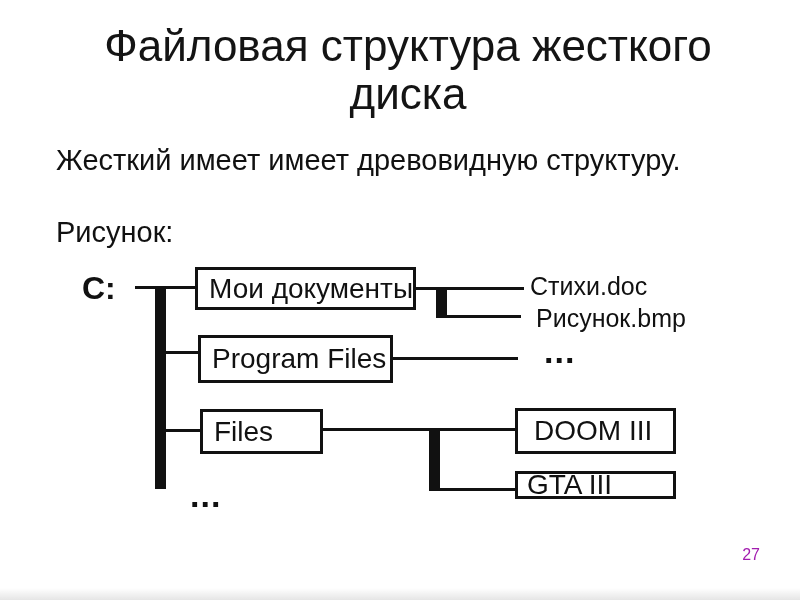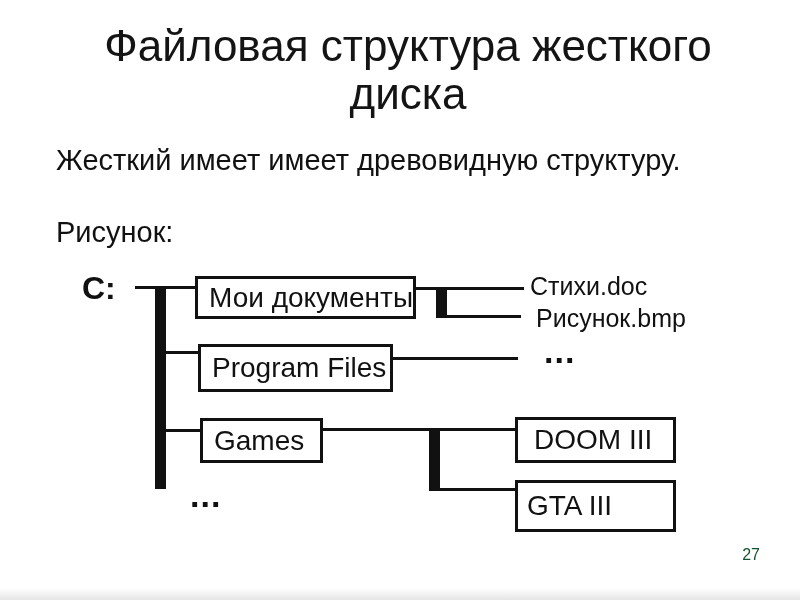--- a/index.html
+++ b/index.html
@@ -31,34 +31,33 @@
   }
   .drive-label {
     left: 74px; top: 270px;
     font-size: 32px;
     font-weight: bold;
   }
   .page-number {
     left: 702px; top: 546px; width: 50px;
     text-align: right;
     font-size: 16px;
-    color: #14532d;
+    color: #a21caf;
   }
 
   .node-box {
     box-sizing: border-box;
     border: 3px solid #111111;
     background: #ffffff;
     display: flex;
     align-items: center;
     font-size: 28px;
     padding-left: 11px;
     white-space: nowrap;
     overflow: hidden;
-    margin-top: 9px;
   }
   .file-label {
     font-size: 25px;
     white-space: nowrap;
   }
   .ellipsis-label {
     font-size: 34px;
     font-weight: bold;
     letter-spacing: 1px;
     line-height: 38px;
@@ -92,27 +91,27 @@
 <div class="abs tree-line" style="left:429px; top:428px; width:3px; height:63px;"></div>
 <div class="abs tree-line" style="left:429px; top:488px; width:86px; height:3px;"></div>
 
 <div class="abs node-box" style="left:195px; top:267px; width:221px; height:43px;">
   <span>Мои документы</span>
 </div>
 <div class="abs node-box" style="left:198px; top:335px; width:195px; height:48px;">
   <span>Program Files</span>
 </div>
 <div class="abs node-box" style="left:200px; top:409px; width:123px; height:45px;">
-  <span>Games</span>
+  <span>Files</span>
 </div>
 
 <div class="abs node-box" style="left:515px; top:408px; width:161px; height:46px; padding-left:16px;">
   <span>DOOM III</span>
 </div>
-<div class="abs node-box" style="left:515px; top:471px; width:161px; height:52px; padding-left:9px;">
+<div class="abs node-box" style="left:515px; top:471px; width:161px; height:28px; padding-left:9px;">
   <span>GTA III</span>
 </div>
 
 <div class="abs file-label" style="left:522px; top:272px;">Стихи.doc</div>
 <div class="abs file-label" style="left:528px; top:304px;">Рисунок.bmp</div>
 
 <div class="abs ellipsis-label" style="left:536px; top:332px;">...</div>
 <div class="abs ellipsis-label" style="left:182px; top:476px;">...</div>
 
 <div class="abs page-number">27</div>

